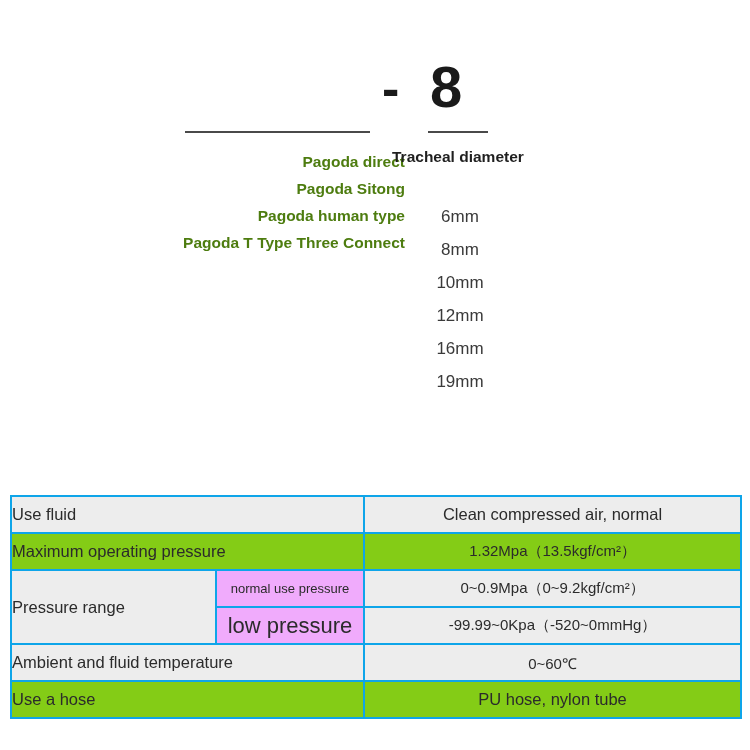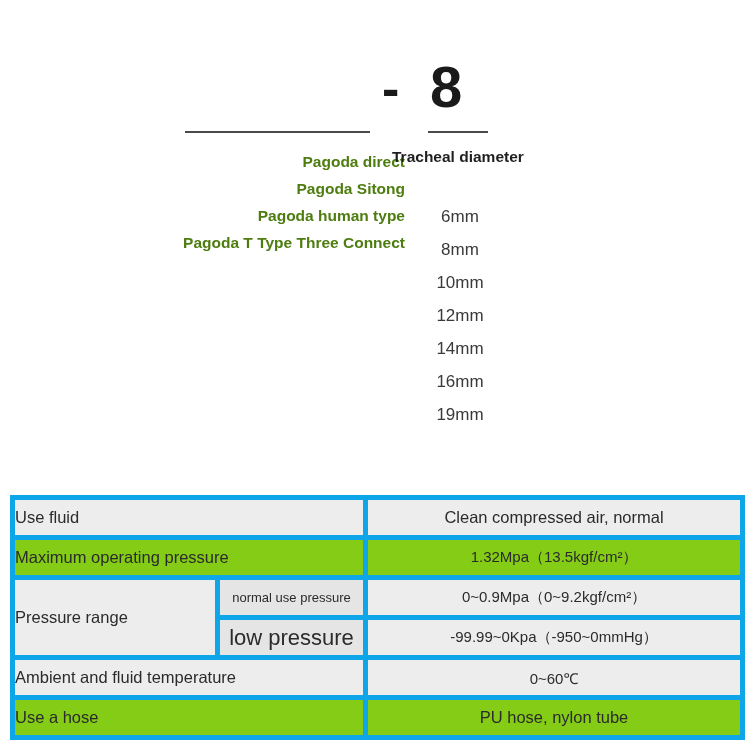--- a/index.html
+++ b/index.html
@@ -99,33 +99,33 @@
   
   .spec-table {
     position: absolute;
     left: 10px;
     top: 495px;
     width: 730px;
     border-collapse: collapse;
     table-layout: fixed;
   }
   .spec-table td {
-    border: 5px solid #0ea5e9;
+    border: 2px solid #0ea5e9;
     padding: 0;
     height: 35px;
     vertical-align: middle;
   }
   .cell-label {
     background: #ededed;
     font-size: 16.5px;
     color: #2b2b2b;
     padding-left: 22px;
   }
   .cell-sub {
-    background: #e5e5e5;
+    background: #f0abfc;
     font-size: 13px;
     color: #2b2b2b;
     text-align: center;
   }
   .cell-sub.big {
     font-size: 22px;
   }
   .cell-value {
     background: #ededed;
     font-size: 16.5px;
@@ -157,21 +157,20 @@
     <div>Pagoda T Type Three Connect</div>
   </div>
 
   <div class="right-title">Tracheal diameter</div>
 
   <div class="right-list">
     <div>6mm</div>
     <div>8mm</div>
     <div>10mm</div>
     <div>12mm</div>
-    <div>14mm</div>
     <div>16mm</div>
     <div>19mm</div>
   </div>
 </div>
 
 <table class="spec-table">
   <colgroup>
     <col style="width:205px">
     <col style="width:148px">
     <col style="width:377px">
@@ -185,21 +184,21 @@
       <td class="cell-label cell-white" colspan="2">Maximum operating pressure</td>
       <td class="cell-value cell-white mid">1.32Mpa（13.5kgf/cm²）</td>
     </tr>
     <tr>
       <td class="cell-label" rowspan="2">Pressure range</td>
       <td class="cell-sub">normal use pressure</td>
       <td class="cell-value mid">0~0.9Mpa（0~9.2kgf/cm²）</td>
     </tr>
     <tr>
       <td class="cell-sub big">low pressure</td>
-      <td class="cell-value mid">-99.99~0Kpa（-950~0mmHg）</td>
+      <td class="cell-value mid">-99.99~0Kpa（-520~0mmHg）</td>
     </tr>
     <tr>
       <td class="cell-label" colspan="2">Ambient and fluid temperature</td>
       <td class="cell-value mid">0~60℃</td>
     </tr>
     <tr>
       <td class="cell-label cell-white" colspan="2">Use a hose</td>
       <td class="cell-value cell-white">PU hose, nylon tube</td>
     </tr>
   </tbody>

